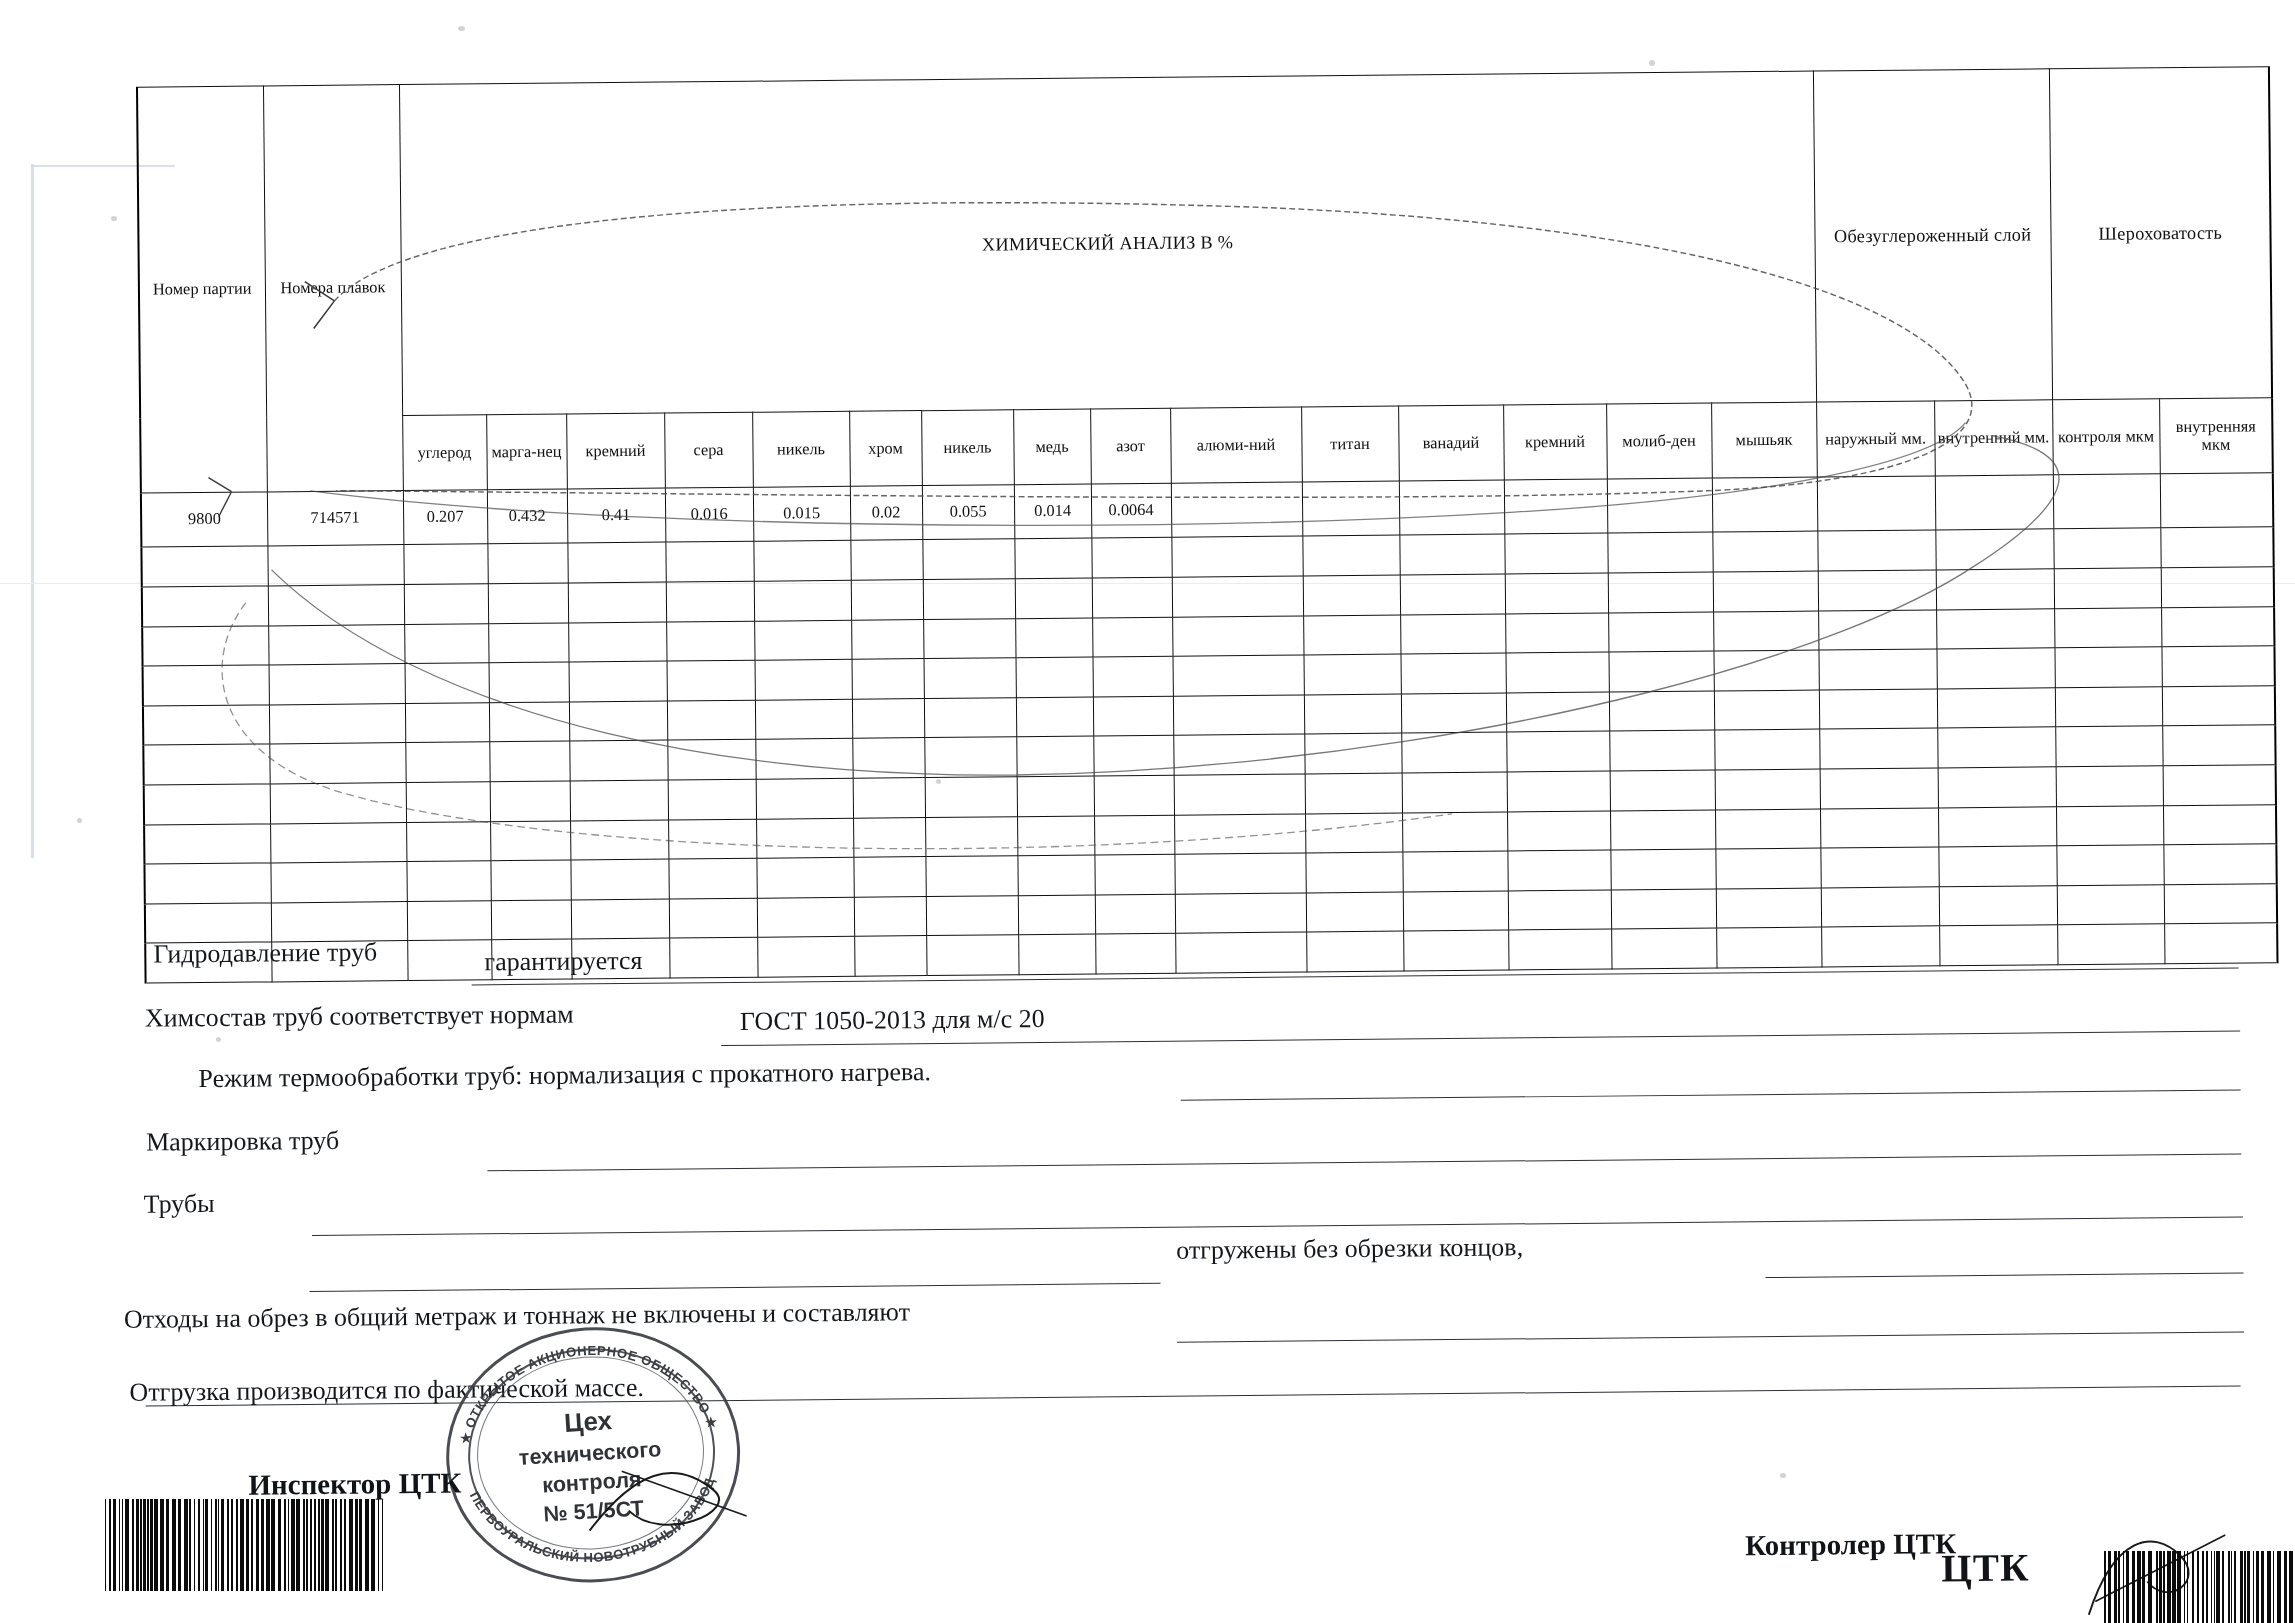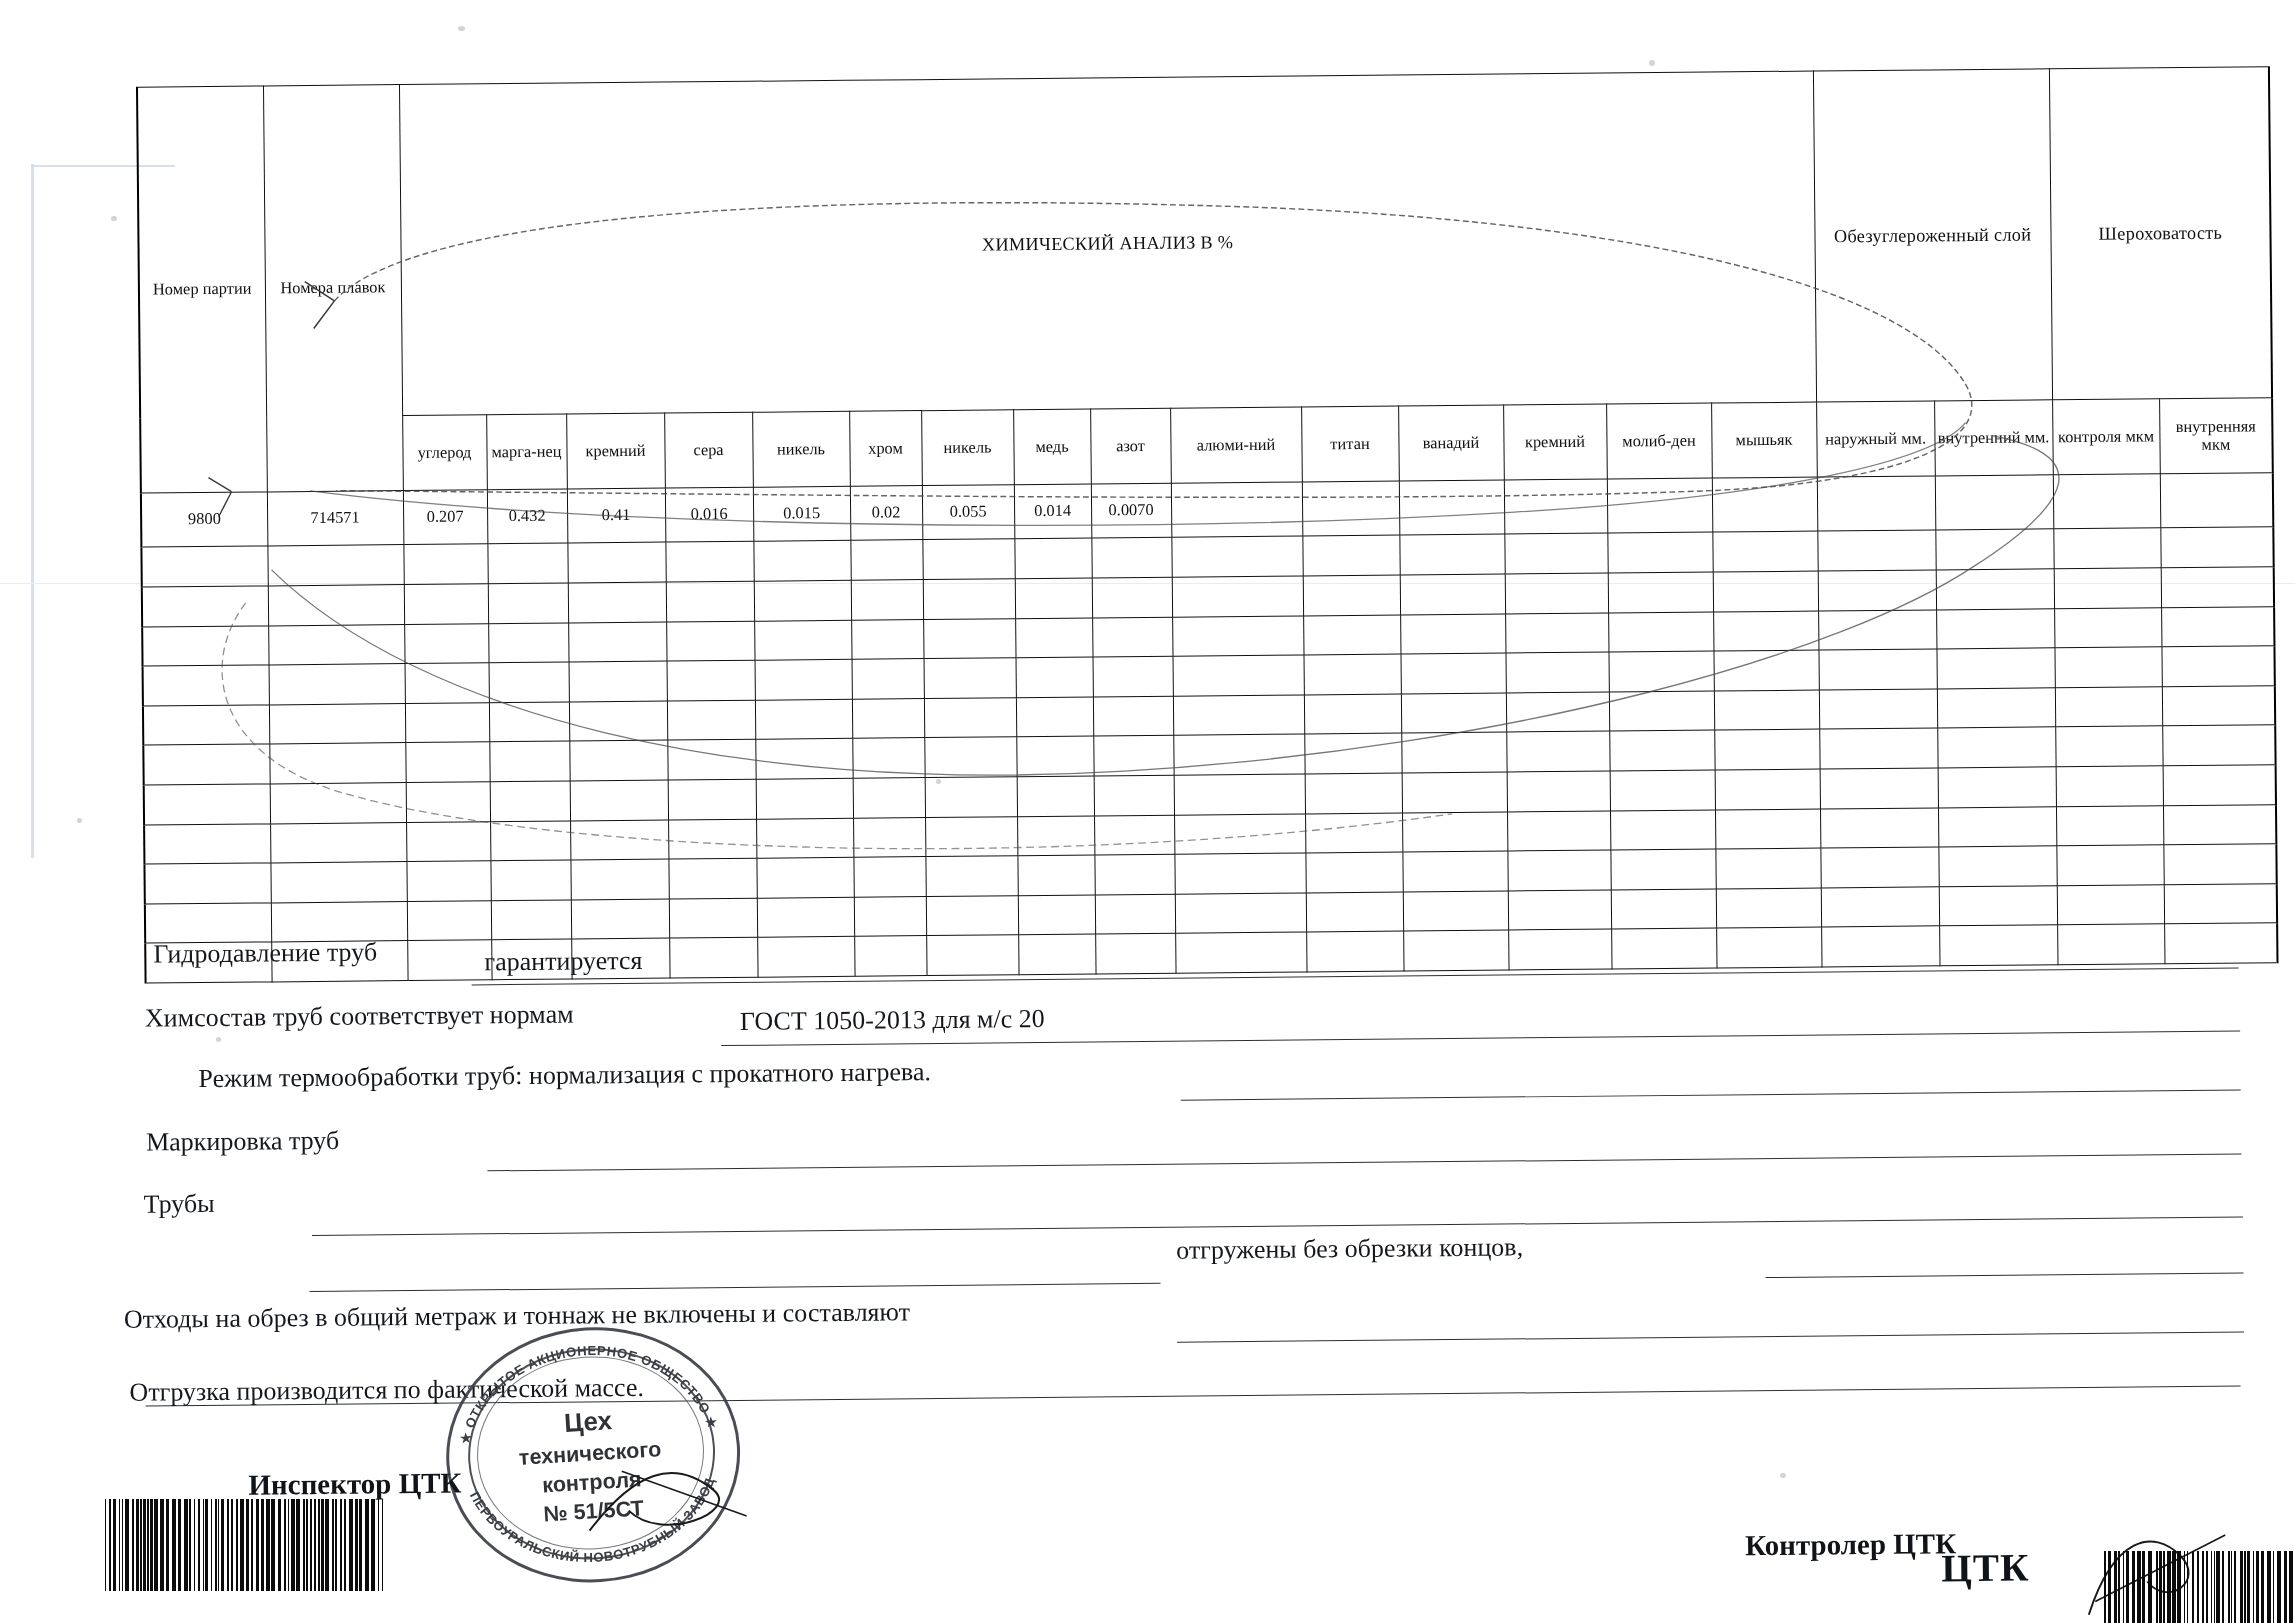--- a/index.html
+++ b/index.html
@@ -282,21 +282,21 @@
         <td class="outer-thick">9800</td>
         <td>714571</td>
         <td>0.207</td>
         <td>0.432</td>
         <td>0.41</td>
         <td>0.016</td>
         <td>0.015</td>
         <td>0.02</td>
         <td>0.055</td>
         <td>0.014</td>
-        <td>0.0070</td>
+        <td>0.0064</td>
         <td></td>
         <td></td>
         <td></td>
         <td></td>
         <td></td>
         <td></td>
         <td></td>
         <td></td>
         <td></td>
         <td class="outer-thick-r"></td>

